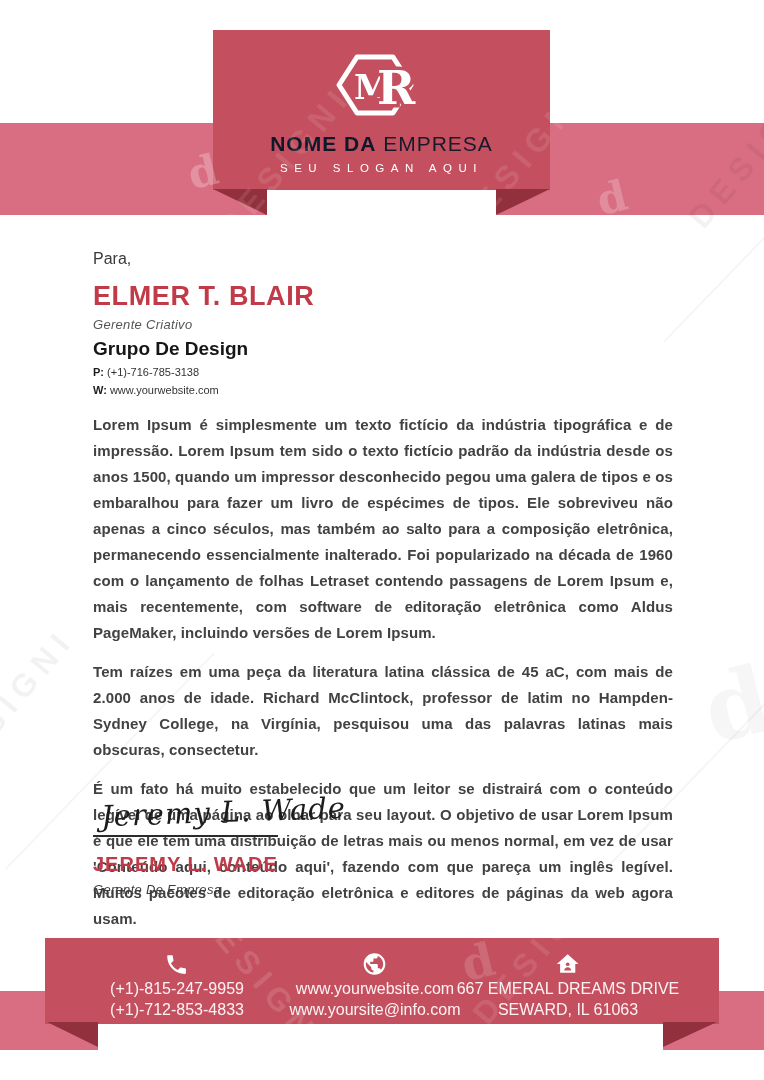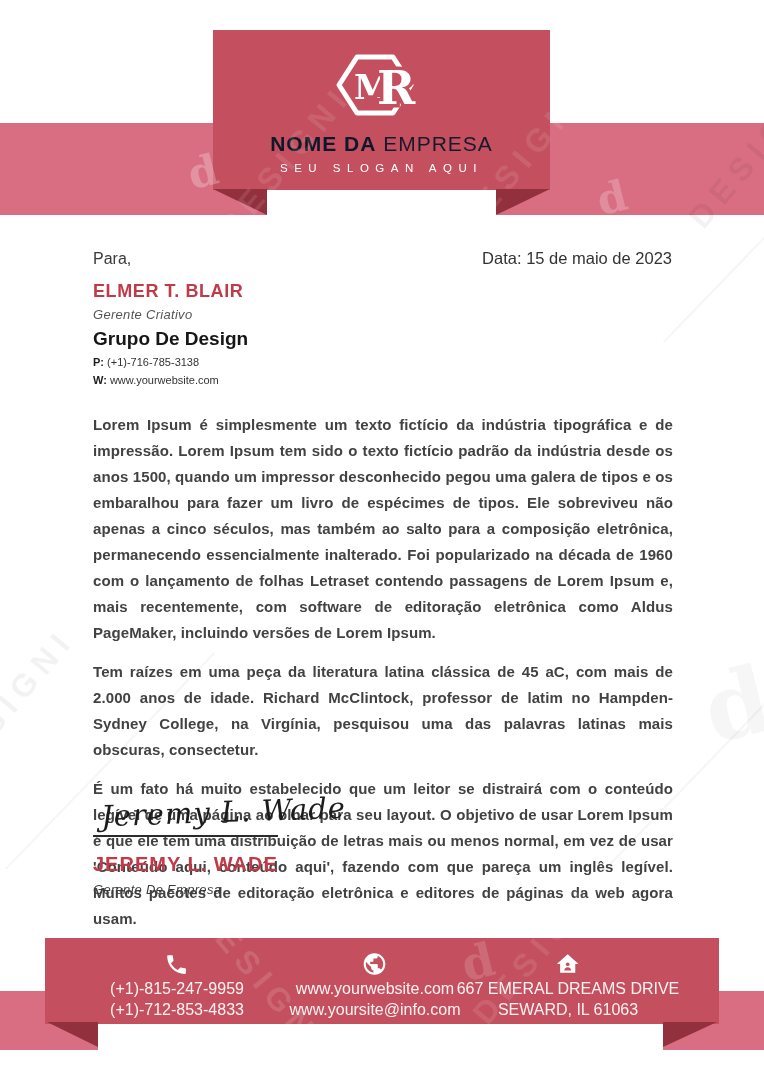--- a/index.html
+++ b/index.html
@@ -23,21 +23,21 @@
   .logo-wrap { margin-top:22px; width:96px; height:66px; }
   .company-line { margin-top:14px; color:#0f172a; font-size:21px; letter-spacing:1px; white-space:nowrap; }
   .company-line .bold  { font-weight:bold; }
   .company-line .light { font-weight:normal; opacity:.95; }
   .slogan { margin-top:6px; color:#ffffff; font-size:11.5px; font-weight:500; letter-spacing:6.5px; white-space:nowrap; }
   
   .salutation { position:absolute; left:93px;  top:250px; font-size:16px; color:#3a3a3a; }
   .date       { position:absolute; right:92px; top:249px; font-size:16.5px; color:#333333; }
   
   .recipient { position:absolute; left:93px; top:281px; }
-  .rec-name    { font-size:18px; font-weight:bold; letter-spacing:.6px; color:#c13a48; }
+  .rec-name    { font-size:27px; font-weight:bold; letter-spacing:.6px; color:#c13a48; }
   .rec-role    { margin-top:5px; font-size:13px; font-style:italic; color:#555555; letter-spacing:.3px; }
   .rec-company { margin-top:6px; font-size:19px; font-weight:bold; color:#161616; }
   .rec-line    { margin-top:6px; font-size:11px; color:#333333; }
   .rec-line b  { font-weight:bold; color:#1d1d1d; }
   
   .letter-body { position:absolute; left:93px; top:412px; width:580px; }
   .letter-body p {
     font-size:15px; line-height:26px; color:#424242;
     text-align:justify; margin-bottom:13px; letter-spacing:.1px;font-weight:bold;
   }
@@ -94,21 +94,20 @@
     <div class="company-line">
       <span class="bold">NOME DA</span>
       <span class="light">EMPRESA</span>
     </div>
     <div class="slogan">SEU SLOGAN AQUI</div>
   </div>
   <div class="fold h-left"></div>
   <div class="fold h-right"></div>
 
   <div class="salutation">Para,</div>
-  <div class="date">Data: 15 de maio de 2023</div>
 
   <div class="recipient">
     <div class="rec-name">ELMER T. BLAIR</div>
     <div class="rec-role">Gerente Criativo</div>
     <div class="rec-company">Grupo De Design</div>
     <div class="rec-line">
       <b>P:</b>
       <span>(+1)-716-785-3138</span>
     </div>
     <div class="rec-line">

